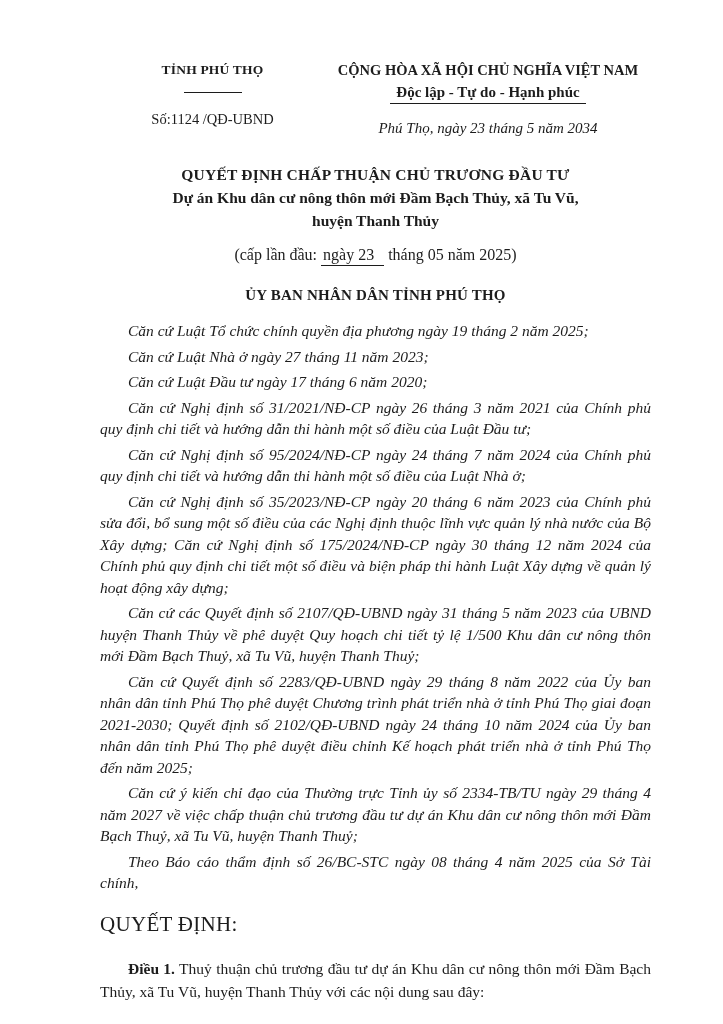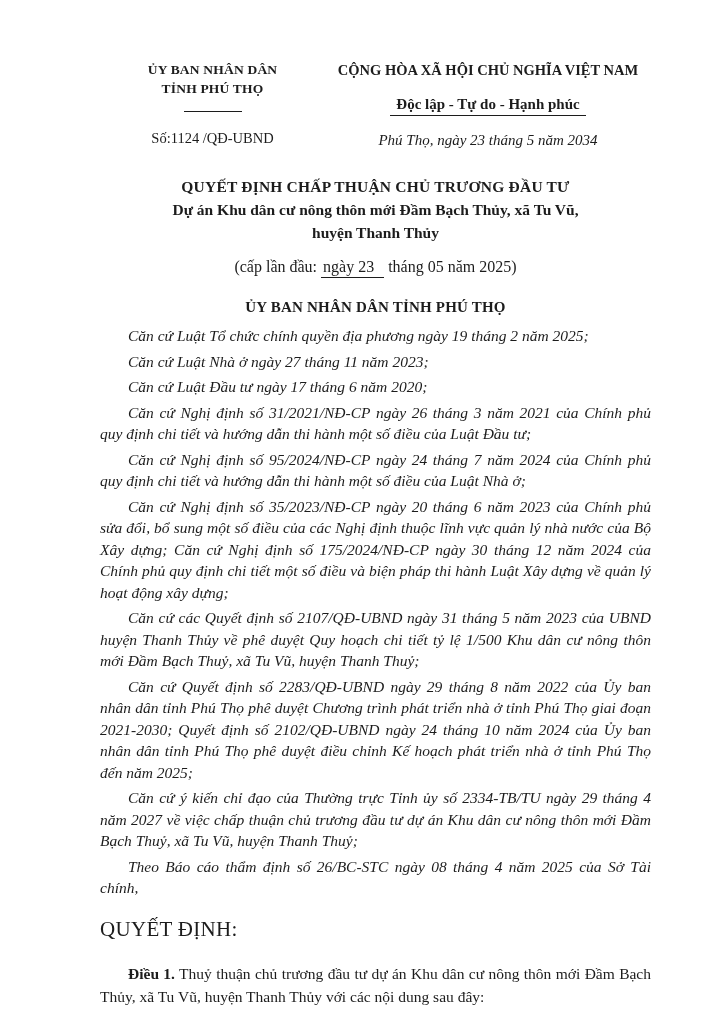--- a/index.html
+++ b/index.html
@@ -11,48 +11,47 @@
   }
   
   .hdr{display:flex;align-items:flex-start;}
   .hdr-left{width:225px;text-align:center;flex:none;}
   .hdr-right{flex:1;text-align:center;}
   .org1{font-weight:bold;font-size:13.5px;line-height:19px;letter-spacing:.2px;}
   .org2{font-weight:bold;font-size:13.5px;line-height:19px;letter-spacing:.2px;}
   .rule-short{display:inline-block;width:58px;border-bottom:1.4px solid #1c1c1c;height:4px;margin-top:2px;}
   .doc-no{font-size:14.5px;margin-top:14px;}
   .nat1{font-weight:bold;font-size:14.5px;line-height:20px;}
-  .nat2{font-weight:bold;font-size:15px;display:inline-block;border-bottom:1.4px solid #1c1c1c;padding:0 6px 2px 6px;margin-top:16px;}
+  .nat2{font-weight:bold;font-size:15px;display:inline-block;border-bottom:1.4px solid #1c1c1c;padding:0 6px 2px 6px;margin-top:4px;}
   .dateline{font-style:italic;font-size:15px;margin-top:16px;}
   
   .title-block{text-align:center;margin-top:26px;}
   .t1{font-weight:bold;font-size:15.5px;line-height:23px;letter-spacing:.2px;}
   .t2{font-weight:bold;font-size:15.5px;line-height:23px;}
   .t3{font-weight:bold;font-size:15.5px;line-height:23px;}
   .issue{font-size:16px;margin-top:14px;}
   .issue .u{display:inline-block;border-bottom:1.2px solid #1c1c1c;padding:0 10px 1px 2px;}
   .authority{font-weight:bold;font-size:15px;margin-top:21px;letter-spacing:.2px;}
   
-  .recitals{margin-top:9px;}
+  .recitals{margin-top:16px;}
   .recitals p{
     margin:0 0 4px 0;font-style:italic;font-size:15.5px;line-height:21.5px;
     text-align:justify;text-indent:28px;
   }
   .decision-heading{font-weight:normal;font-size:21px;margin-top:18px;letter-spacing:.3px;}
   .article{margin-top:20px;font-size:15.5px;line-height:23px;text-align:justify;text-indent:28px;}
   .article .lbl{font-weight:bold;}
 </style>
 </head>
 <body>
 
 <div class="page">
 
   <div class="hdr">
     <div class="hdr-left">
-      <div class="org1">ỦY BAN NHÂN DÂN</div>
       <div class="org2">TỈNH PHÚ THỌ</div>
       <div><span class="rule-short"></span></div>
       <div class="doc-no">Số:1124 /QĐ-UBND</div>
     </div>
     <div class="hdr-right">
       <div class="nat1">CỘNG HÒA XÃ HỘI CHỦ NGHĨA VIỆT NAM</div>
       <div><span class="nat2">Độc lập - Tự do - Hạnh phúc</span></div>
       <div class="dateline">Phú Thọ, ngày 23 tháng 5 năm 2034</div>
     </div>
   </div>

